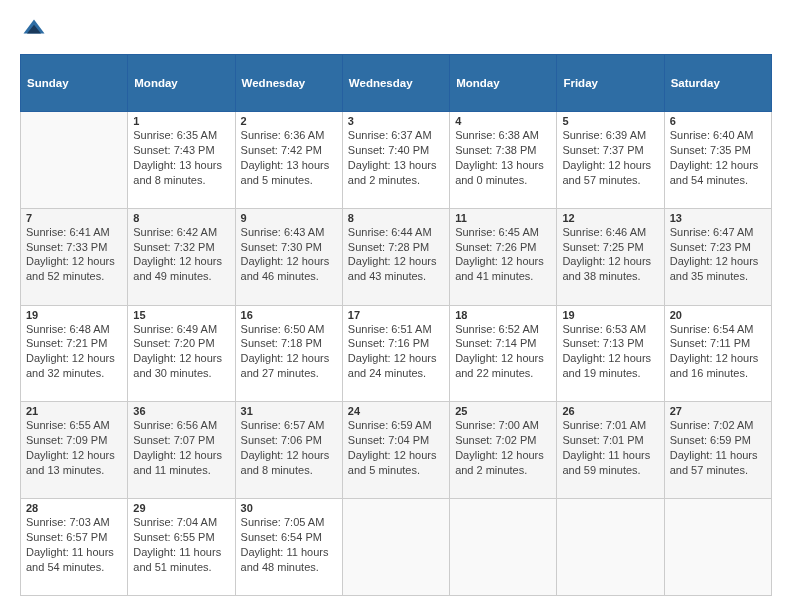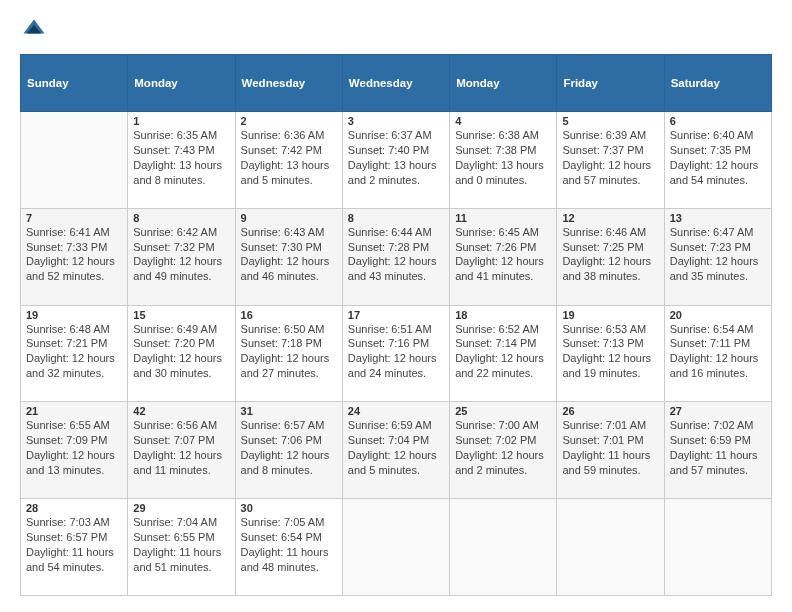--- a/index.html
+++ b/index.html
@@ -216,21 +216,21 @@
             <span class="day-number">20</span>
             <div class="day-info">Sunrise: 6:54 AM<br>Sunset: 7:11 PM<br>Daylight: 12 hours and 16 minutes.</div>
           </td>
         </tr>
         <tr class="row-shaded">
           <td>
             <span class="day-number">21</span>
             <div class="day-info">Sunrise: 6:55 AM<br>Sunset: 7:09 PM<br>Daylight: 12 hours and 13 minutes.</div>
           </td>
           <td>
-            <span class="day-number">42</span>
+            <span class="day-number">36</span>
             <div class="day-info">Sunrise: 6:56 AM<br>Sunset: 7:07 PM<br>Daylight: 12 hours and 11 minutes.</div>
           </td>
           <td>
             <span class="day-number">31</span>
             <div class="day-info">Sunrise: 6:57 AM<br>Sunset: 7:06 PM<br>Daylight: 12 hours and 8 minutes.</div>
           </td>
           <td>
             <span class="day-number">24</span>
             <div class="day-info">Sunrise: 6:59 AM<br>Sunset: 7:04 PM<br>Daylight: 12 hours and 5 minutes.</div>
           </td>

